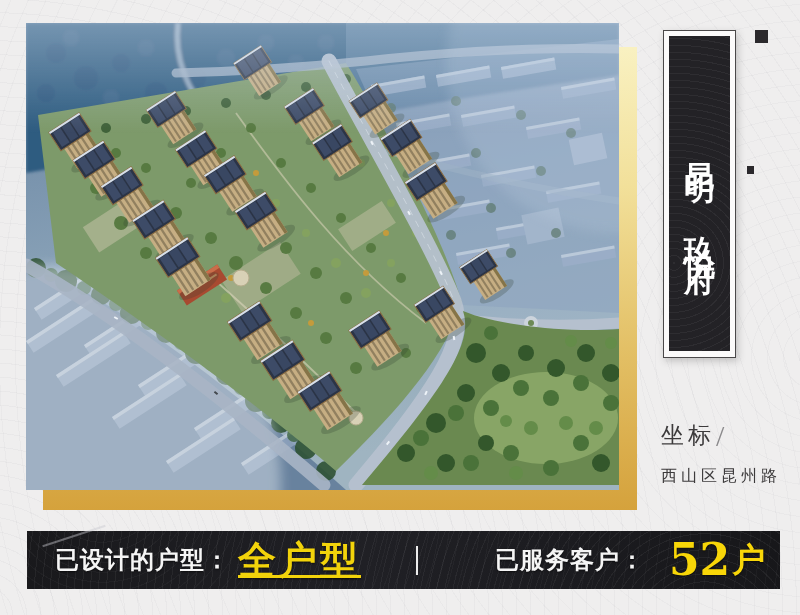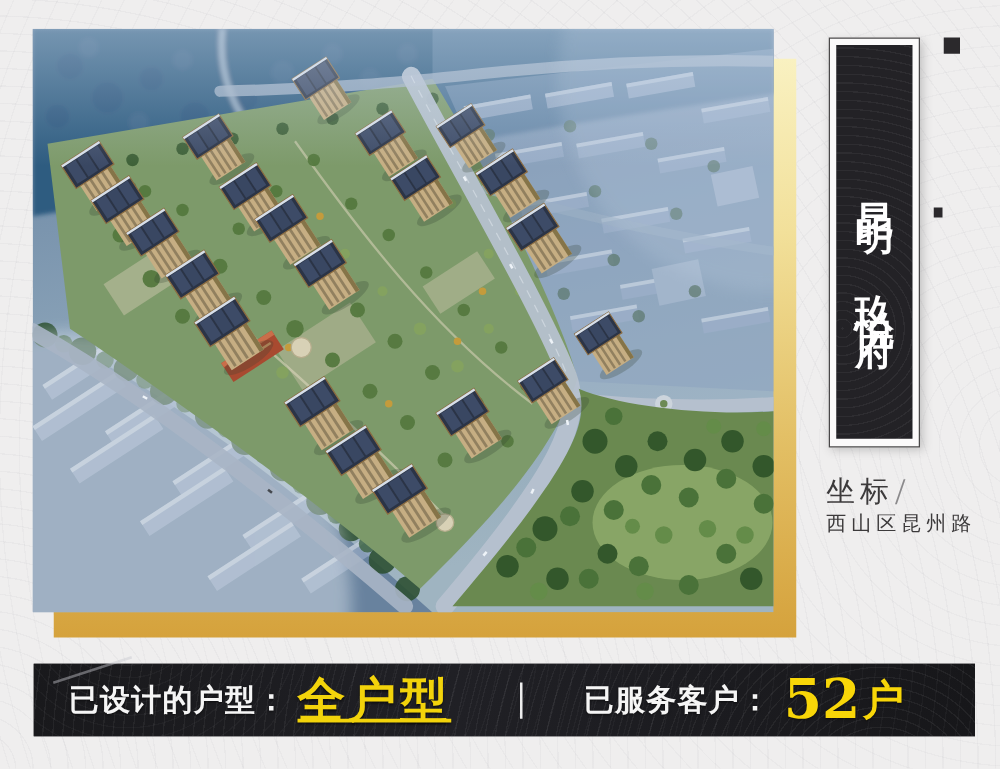--- a/index.html
+++ b/index.html
@@ -39,64 +39,64 @@
   .banner-title{
     writing-mode:vertical-rl;text-orientation:upright;
     color:#ffffff;font-family:"Liberation Serif","DejaVu Serif",serif;
     font-size:31px;line-height:1;letter-spacing:13px;font-weight:600;
   }
   .sq{position:absolute;background:#2b292c;}
   .sq-big{left:755px;top:30px;width:13px;height:13px;}
   .sq-small{left:747px;top:166px;width:7px;height:8px;}
   
   .location{position:absolute;left:661px;top:381px;width:130px;}
-  .loc-line1{display:flex;align-items:flex-start;}
+  .loc-line1{display:flex;align-items:flex-start;margin-top:42px;}
   .loc-zh{
     font-family:"Liberation Serif","DejaVu Serif",serif;
     font-size:23px;color:#3c3a3b;letter-spacing:4px;line-height:26px;
   }
   .loc-slash{
     font-family:"Liberation Serif","DejaVu Serif",serif;
     font-size:30px;font-weight:300;color:#8b8a8c;line-height:26px;margin:0 1px;
   }
   .loc-en{
     font-family:"Liberation Serif","DejaVu Serif",serif;
     font-variant:small-caps;text-transform:lowercase;
     font-size:17px;color:#6f6e70;letter-spacing:1px;line-height:30px;margin-top:2px;
   }
   .loc-address{
-    margin-top:2px;
+    margin-top:17px;
     font-family:"Liberation Serif","DejaVu Serif",serif;
     font-size:16px;color:#3c3a3b;letter-spacing:4px;white-space:nowrap;
   }
   
   .stats-bar{
     position:absolute;left:27px;top:531px;width:753px;height:58px;
     background-color:#1d1d20;
     background-image:
       repeating-radial-gradient(circle at 90% 185%, rgba(255,255,255,.05) 0 1px, transparent 1px 8px),
       repeating-radial-gradient(circle at 10% -85%, rgba(255,255,255,.03) 0 1px, transparent 1px 10px),
       linear-gradient(90deg,#19191c,#202025 45%,#17171a);
   }
   .stat-group{position:absolute;top:0;height:100%;display:flex;align-items:center;}
   .stat-left{left:28px;justify-content:center;}
-  .stat-right{left:440px;}
+  .stat-right{left:468px;}
   .stat-label{
     color:#f5f5f5;font-size:24px;font-weight:bold;letter-spacing:1px;
     text-shadow:0 1px 2px rgba(0,0,0,.6);
   }
   .stat-value-cn{
     margin-left:8px;color:#f2d30b;
     font-family:"Liberation Serif","DejaVu Serif",serif;
     font-size:38px;font-weight:bold;letter-spacing:3px;
     text-shadow:0 1px 2px rgba(0,0,0,.55);
     text-decoration:underline;
   }
   .stat-number{
-    margin-left:10px;color:#f8d608;
+    margin-left:24px;color:#f8d608;
     font-family:"DejaVu Serif","Liberation Serif",serif;
     font-size:44px;font-weight:bold;line-height:1;
     text-shadow:0 1px 2px rgba(0,0,0,.55);
   }
   .stat-unit{
     margin-left:2px;color:#f8d608;font-size:33px;font-weight:bold;
     font-family:"Liberation Serif","DejaVu Serif",serif;
     text-shadow:0 1px 2px rgba(0,0,0,.55);
   }
   .stats-divider{position:absolute;left:389px;top:15px;width:2px;height:29px;background:#ededed;}

